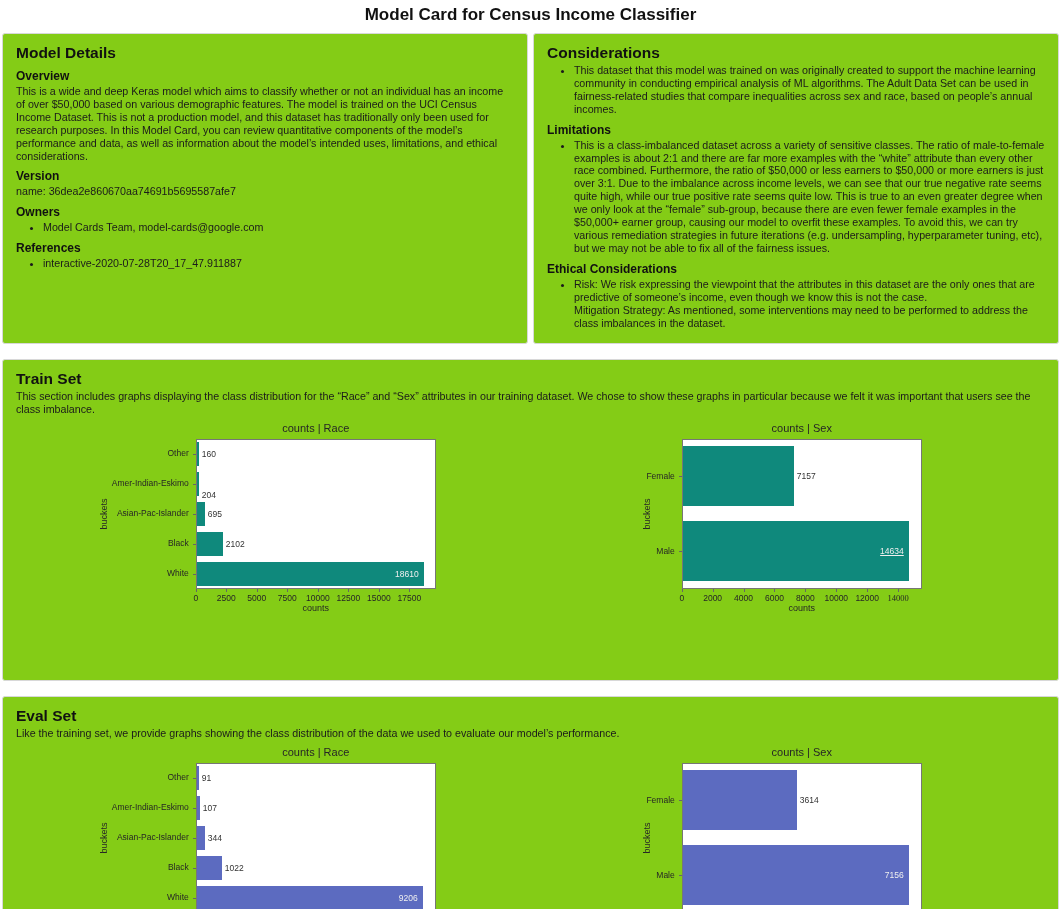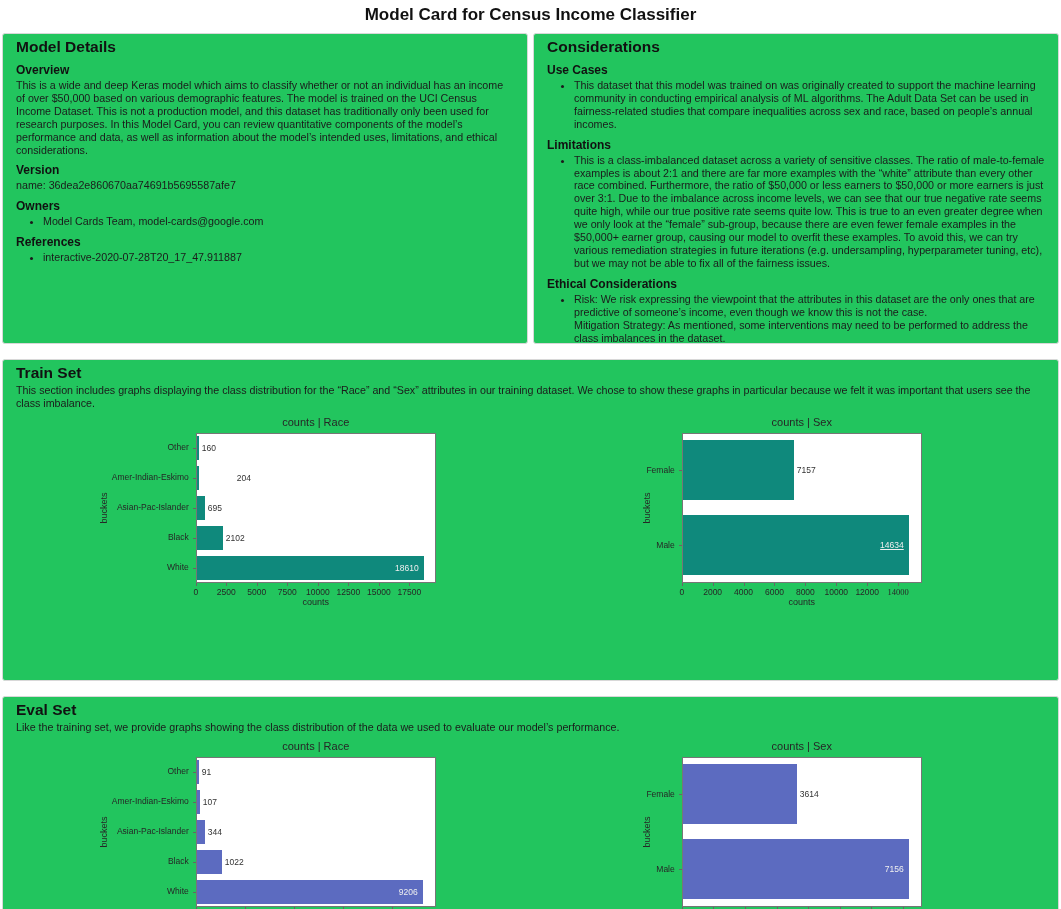--- a/index.html
+++ b/index.html
@@ -7,22 +7,22 @@
   body {
     width:1061px; height:909px; overflow:hidden;
     font-family:"Liberation Sans", sans-serif; color:#1b1b1b;
   }
   .page-title {
     text-align:center; font-size:17px; font-weight:bold; color:#111;
     padding-top:5px; height:33px;
   }
   .top-row { display:flex; gap:5px; margin:0 2px; }
   .card {
-    border:1px solid #d8d8d8; border-radius:3px; background:#22c55e;
-    padding:1px 13px; overflow:hidden;
+    border:1px solid #d8d8d8; border-radius:3px; background:#84cc16;
+    padding:7px 13px; overflow:hidden;
   }
   .top-row .card { flex:1; height:311px; }
   .section-card { margin:15px 2px 0 2px; }
   #train-card { height:322px; }
   #eval-card  { height:265px; }
   .card h2 { font-size:15.5px; margin:3px 0 2px; color:#111; }
   .card h3 { font-size:12px;  margin:7px 0 2px; color:#111; }
   .card p  { font-size:10.7px; line-height:12.9px; margin:1px 0; }
   .card ul { margin:1px 0 2px; padding-left:27px; }
   .card li { font-size:10.7px; line-height:12.9px; margin:0 0 1px; white-space:pre-line; }
@@ -60,21 +60,20 @@
           <li>Model Cards Team, model-cards@google.com</li>
         </ul>
       <h3>References</h3>
       <ul>
           <li>interactive-2020-07-28T20_17_47.911887</li>
         </ul>
     </section>
 
     <section class="card">
       <h2>Considerations</h2>
-      <h3>Use Cases</h3>
       <ul>
           <li>This dataset that this model was trained on was originally created to support the machine learning community in conducting empirical analysis of ML algorithms. The Adult Data Set can be used in fairness-related studies that compare inequalities across sex and race, based on people’s annual incomes.</li>
         </ul>
       <h3>Limitations</h3>
       <ul>
           <li>This is a class-imbalanced dataset across a variety of sensitive classes. The ratio of male-to-female examples is about 2:1 and there are far more examples with the “white” attribute than every other race combined. Furthermore, the ratio of $50,000 or less earners to $50,000 or more earners is just over 3:1. Due to the imbalance across income levels, we can see that our true negative rate seems quite high, while our true positive rate seems quite low. This is true to an even greater degree when we only look at the “female” sub-group, because there are even fewer female examples in the $50,000+ earner group, causing our model to overfit these examples. To avoid this, we can try various remediation strategies in future iterations (e.g. undersampling, hyperparameter tuning, etc), but we may not be able to fix all of the fairness issues.</li>
         </ul>
       <h3>Ethical Considerations</h3>
       <ul>
           <li>Risk: We risk expressing the viewpoint that the attributes in this dataset are the only ones that are predictive of someone’s income, even though we know this is not the case.
@@ -88,21 +87,21 @@
     <p>This section includes graphs displaying the class distribution for the “Race” and “Sex” attributes in our training dataset. We chose to show these graphs in particular because we felt it was important that users see the class imbalance.</p>
     <div class="charts-row">
       <div class="chart-col">
         <div class="figure" style="width: 353px; height: 193px;">
             <div class="fig-title" style="left: 99px; width: 240px;">counts | Race</div>
             <div class="fig-ylab" style="top: 92px;">buckets</div>
             <div class="fig-plot" style="left: 99px; top: 17px; width: 240px; height: 150px;">
               <div class="fig-bar" style="top: 2px; height: 24px; width: 2px; background: rgb(15, 137, 124);"></div>
               <div class="fig-val" style="top: 9px; left: 5px; color: rgb(51, 51, 51);">160</div>
               <div class="fig-bar" style="top: 32px; height: 24px; width: 2px; background: rgb(15, 137, 124);"></div>
-              <div class="fig-val" style="top: 39px; left: 5px; color: rgb(51, 51, 51); margin-left: 35px;">204</div>
+              <div class="fig-val" style="top: 50px; left: 5px; color: rgb(51, 51, 51);">204</div>
               <div class="fig-bar" style="top: 62px; height: 24px; width: 8px; background: rgb(15, 137, 124);"></div>
               <div class="fig-val" style="top: 69px; left: 11px; color: rgb(51, 51, 51);">695</div>
               <div class="fig-bar" style="top: 92px; height: 24px; width: 26px; background: rgb(15, 137, 124);"></div>
               <div class="fig-val" style="top: 99px; left: 29px; color: rgb(51, 51, 51);">2102</div>
               <div class="fig-bar" style="top: 122px; height: 24px; width: 227px; background: rgb(15, 137, 124);"></div>
               <div class="fig-val" style="top: 129px; right: 16px; color: rgb(239, 239, 239);">18610</div>
             </div>
             <div class="fig-ycat" style="top: 26.5px; width: 92px;">Other</div>
             <div class="fig-ytick" style="left: 96px; top: 32px;"></div>
             <div class="fig-ycat" style="top: 56.5px; width: 92px;">Amer-Indian-Eskimo</div>

